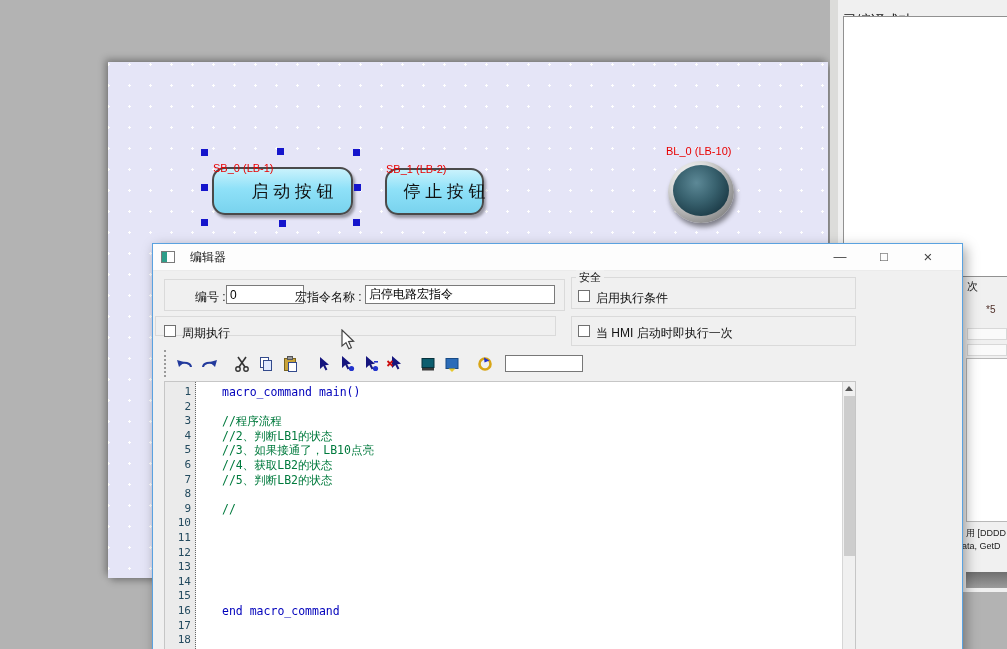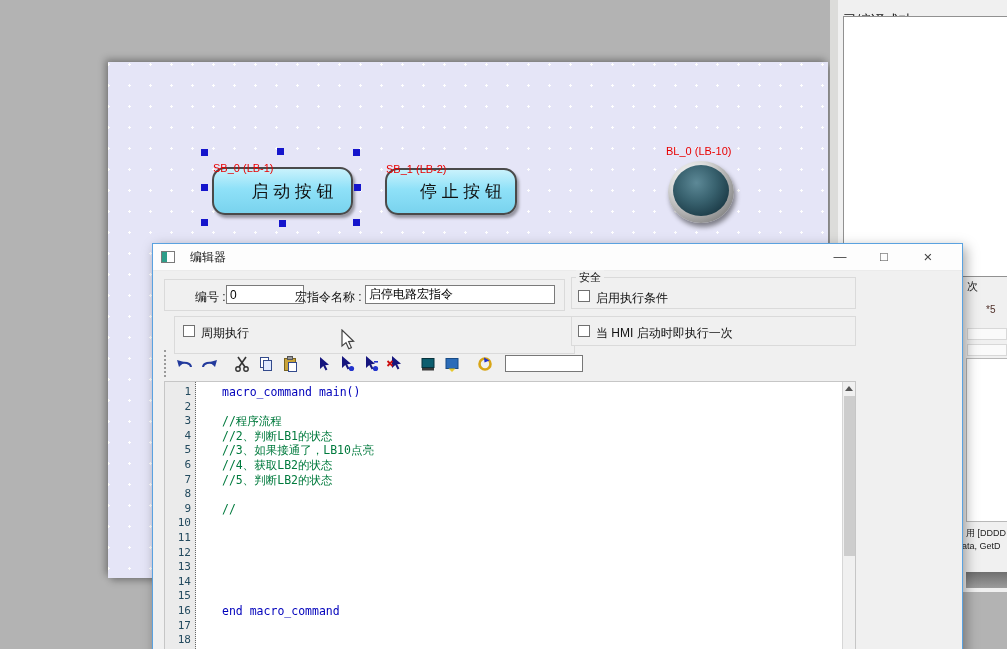--- a/index.html
+++ b/index.html
@@ -18,21 +18,21 @@
     box-shadow:-3px -3px 7px rgba(0,0,0,.28), 3px 3px 7px rgba(0,0,0,.28);
   }
   .hmi-btn {
     position:absolute; border:2px solid #4a4a4a; border-radius:13px;
     background:linear-gradient(180deg,#c9f2fc 0%, #8fe1f8 45%, #79d3ee 100%);
     box-shadow:2px 3px 3px rgba(0,0,0,.35);
     display:flex; align-items:center; justify-content:center;
     font-size:17px; color:#111; white-space:nowrap;padding-left:20px;
   }
   #startBtn { left:104px; top:105px; width:141px; height:48px; }
-  #stopBtn  { left:277px; top:106px; width:132px; height:47px; }
+  #stopBtn  { left:277px; top:106px; width:99px; height:47px; }
   .idlabel { position:absolute; font-size:11px; color:#e80000; white-space:nowrap; z-index:3; }
   #startId { left:105px; top:100px; }
   #stopId  { left:278px; top:101px; }
   #lampId  { left:558px; top:83px; }
   .handles { position:absolute; left:96px; top:90px; width:153px; height:71px; pointer-events:none; z-index:4; }
   .hd { position:absolute; width:7px; height:7px; background:#1515cc; }
   .hd.tl{left:-3px;top:-3px}.hd.tm{left:73px;top:-4px}.hd.tr{right:-3px;top:-3px}
   .hd.ml{left:-3px;top:32px}.hd.mr{right:-4px;top:32px}
   .hd.bl{left:-3px;bottom:-3px}.hd.bm{left:75px;bottom:-4px}.hd.br{right:-3px;bottom:-3px}
   .lamp {
@@ -66,21 +66,21 @@
   }
   .titlebar { height:27px; background:#fdfdfd; display:flex; align-items:center; border-bottom:1px solid #ebebeb; }
   .ticon { width:14px; height:12px; margin-left:8px; border:1px solid #7a7a7a;
            background:linear-gradient(90deg,#2e9e8a 0 5px,#ffffff 5px); }
   .ttext { font-size:12px; margin-left:15px; color:#111; }
   .wbtns { margin-left:auto; display:flex; margin-right:12px; }
   .wbtn { width:44px; text-align:center; font-size:13px; color:#444; line-height:26px; }
   .gbox { position:absolute; border:1px solid #dadada; background:#f0f0f0; }
   #g1 { left:11px; top:35px; width:401px; height:32px; }
   #g2 { left:418px; top:33px; width:285px; height:32px; }
-  #g3 { left:21px; top:72px; width:401px; height:38px; }
+  #g3 { left:2px; top:72px; width:401px; height:20px; }
   #g4 { left:418px; top:72px; width:285px; height:30px; }
   .legend { position:absolute; top:-8px; left:4px; background:#f0f0f0; padding:0 3px; font-size:11px; color:#111; }
   .fl { position:absolute; font-size:12px; color:#111; white-space:nowrap; }
   .tinput { position:absolute; border:1px solid #7a7a7a; background:#fff; font-size:12px; padding:1px 3px;
             font-family:"Liberation Sans",sans-serif; }
   #numLabel { left:30px; top:9px; }
   #numInput { left:61px; top:5px; width:78px; height:19px; }
   #nameLabel{ left:130px; top:9px; }
   #nameInput{ left:200px; top:5px; width:190px; height:19px; }
   .checkbox { width:12px; height:12px; background:#fff; border:1px solid #707070; position:absolute; }

